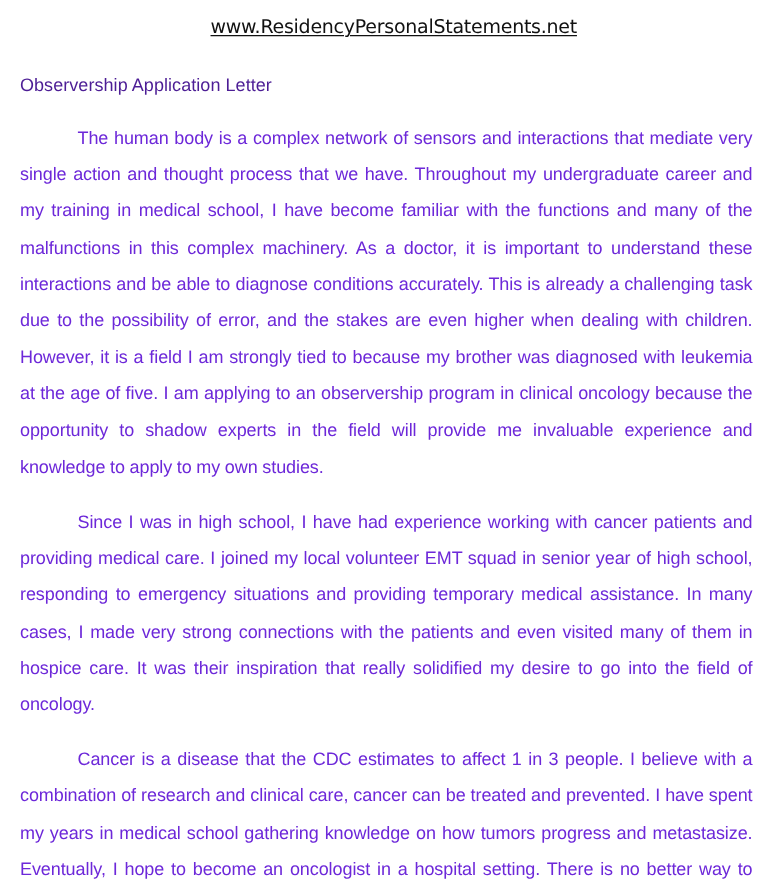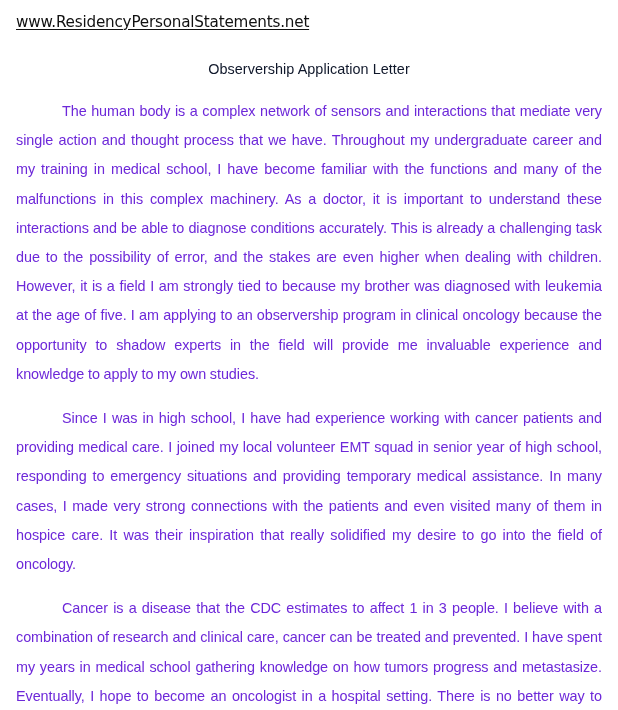--- a/index.html
+++ b/index.html
@@ -23,21 +23,21 @@
     background: #ffffff;
     box-sizing: border-box;
   }
 
   
   .doc-header {
     position: absolute;
     top: 14px;
     left: 16px;
     right: 4px;
-    text-align: left;
+    text-align: center;
     line-height: 1;
   }
   .doc-header .url {
     display: inline-block;
     font-family: "DejaVu Sans", sans-serif;
     font-size: 15.2px;
     font-weight: 400;
     letter-spacing: -0.2px;
     color: #111111;
     text-decoration: underline;
@@ -45,26 +45,26 @@
     text-decoration-thickness: 1px;
     white-space: nowrap;
   }
 
   
   .doc-title {
     position: absolute;
     top: 61px;
     left: 16px;
     right: 16px;
-    text-align: center;
+    text-align: left;
     font-family: "Liberation Sans", sans-serif;
     font-size: 14.4px;
     font-weight: 400;
     letter-spacing: 0.05px;
-    color: #0f172a;
+    color: #4c1d95;
     line-height: 1.2;
   }
 
   
   .doc-body {
     position: absolute;
     top: 97px;
     left: 16px;
     width: 586px;
   }

